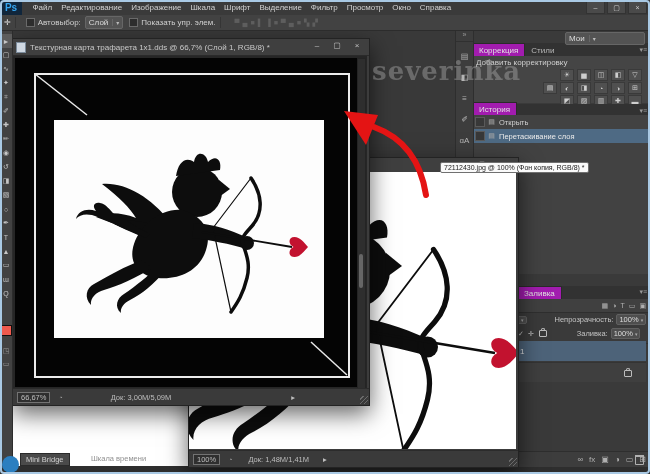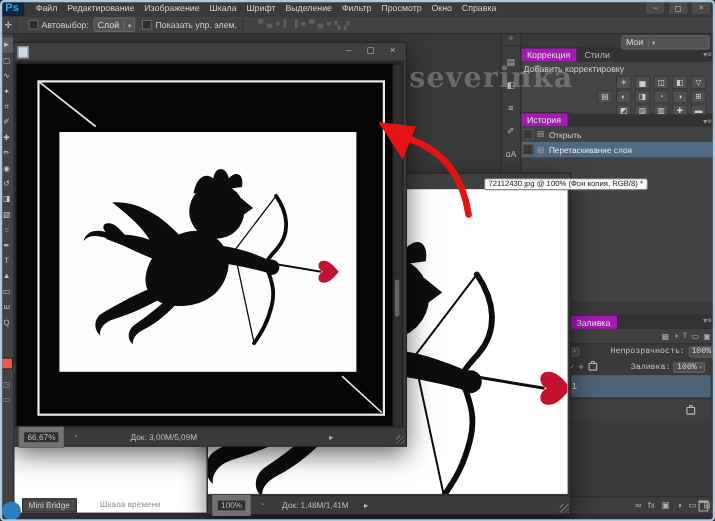--- a/index.html
+++ b/index.html
@@ -61,40 +61,40 @@
   .hrow .doc{width:9px;font-size:7px;color:#a8a8a8;margin-right:3px;text-align:center;}
   .hrow.selected{background:#4e6a84;color:#eaeaea;}
   .histfoot{position:absolute;left:0;top:239px;width:176px;height:14px;border-top:1px solid #303030;display:flex;align-items:center;gap:6px;padding-left:64px;}
   .histfoot span{font-size:8px;color:#aaa;}
 
   
   .lp-tabstrip{position:absolute;left:0px;top:256px;width:178px;height:13px;}
   .lp-tab{position:absolute;left:45px;top:256px;}
   .lp-filter{position:absolute;left:0;top:269px;width:174px;height:13px;background:#404040;border-bottom:1px solid #2f2f2f;display:flex;justify-content:flex-end;align-items:center;gap:4px;padding-right:10px;}
   .lp-filter span{font-size:7px;color:#b0b0b0;}
-  .lp-row{position:absolute;width:174px;height:13px;display:flex;align-items:center;font-size:7.5px;color:#c4c4c4;font-family:Liberation Mono, monospace;}
+  .lp-row{position:absolute;width:174px;height:13px;display:flex;align-items:center;font-size:7.5px;color:#c4c4c4;}
   .valbox{background:#4e4e4e;border:1px solid #606060;border-radius:2px;font-size:7.5px;padding:0 2px;margin-left:3px;color:#ddd;display:inline-flex;align-items:center;}
   .valbox .arr{font-size:5px;margin-left:2px;color:#aaa;}
   .layer-sel{position:absolute;left:0;top:311px;width:174px;height:20px;background:#4d6379;color:#e6e6e6;font-size:8px;display:flex;align-items:center;}
   .layer-bg{position:absolute;left:0;top:332px;width:174px;height:19px;background:#3f3f3f;border-top:1px solid #343434;}
   .layersfoot{position:absolute;left:0;top:421px;width:174px;height:15px;border-top:1px solid #2e2e2e;background:#3d3d3d;display:flex;align-items:center;justify-content:flex-end;gap:6px;padding-right:8px;}
   .layersfoot span{font-size:8px;color:#b0b0b0;}
 
   .lockicon{width:6px;height:5px;border:1px solid #bdbdbd;border-radius:1px;position:relative;display:inline-block;}
   .lockicon:before{content:"";position:absolute;left:1px;top:-3px;width:2px;height:2px;border:1px solid #bdbdbd;border-bottom:none;border-radius:2px 2px 0 0;}
   .trashicon{width:7px;height:7px;border:1px solid #b0b0b0;border-top:2px solid #b0b0b0;border-radius:0 0 1px 1px;display:inline-block;}
 
   
   .win{background:#3c3c3c;border:1px solid #232323;box-shadow:0 8px 22px rgba(0,0,0,.6);}
   .titlebar{height:16px;background:#3f3f3f;border-bottom:1px solid #2a2a2a;display:flex;align-items:center;font-size:8px;color:#c9c9c9;white-space:nowrap;overflow:hidden;}
   .titlebar .dicon{width:8px;height:9px;background:#cfd8e2;border:1px solid #7a8a9a;margin:0 4px 0 3px;}
   .winctrl{position:absolute;top:2px;display:flex;gap:8px;}
   .winctrl span{font-size:8px;color:#c0c0c0;width:12px;text-align:center;}
   .statusbar{position:absolute;left:0;bottom:0;width:100%;height:16px;background:#3a3a3a;border-top:1px solid #2b2b2b;display:flex;align-items:center;font-size:7.5px;color:#bdbdbd;}
-  .statusbar .zoomfield{background:#2f2f2f;border:5px solid #737373;padding:0 3px;margin-left:4px;}
+  .statusbar .zoomfield{background:#2f2f2f;border:1px solid #737373;padding:0 3px;margin-left:4px;}
   .statusbar .lockg{margin-left:8px;font-size:7px;color:#9a9a9a;}
   .grip{position:absolute;right:1px;bottom:1px;width:8px;height:8px;background:
     repeating-linear-gradient(135deg,transparent 0 2px,#6a6a6a 2px 3px);}
 
   #win1{left:12px;top:38px;width:356px;height:366px;z-index:30;}
   #win1 .canvas{position:absolute;left:0;top:17px;width:354px;height:333px;background:#262626;overflow:hidden;}
   .blackdoc{position:absolute;left:2px;top:2px;width:344px;height:329px;background:#040404;}
   .vscroll{position:absolute;right:1px;top:2px;width:7px;height:329px;background:#2e2e2e;border:1px solid #242424;}
   .vscroll .thumb{position:absolute;left:1px;top:195px;width:4px;height:34px;background:#666;border-radius:2px;}
   .whiterect{position:absolute;left:19px;top:15px;width:312px;height:301px;border:2px solid #ececec;}
@@ -377,20 +377,21 @@
       <span class="lockg">◔</span>
       <span style="margin-left:16px;">Док: 1,48M/1,41M</span>
       <span style="margin-left:14px;">▸</span>
     </div>
     <div class="grip"></div>
   </div>
 
   <div class="abs win" id="win1">
     <div class="titlebar">
       <span class="dicon"></span>
+      <span>Текстурная карта трафарета 1x1.dds @ 66,7% (Слой 1, RGB/8) *</span>
     </div>
     <div class="winctrl" style="right:6px;">
         <span>–</span>
         <span>▢</span>
         <span>×</span>
       </div>
     <div class="canvas">
       <div class="blackdoc">
         <div class="whiterect"></div>
         <svg width="344" height="329" style="position:absolute;left:0;top:0;">

